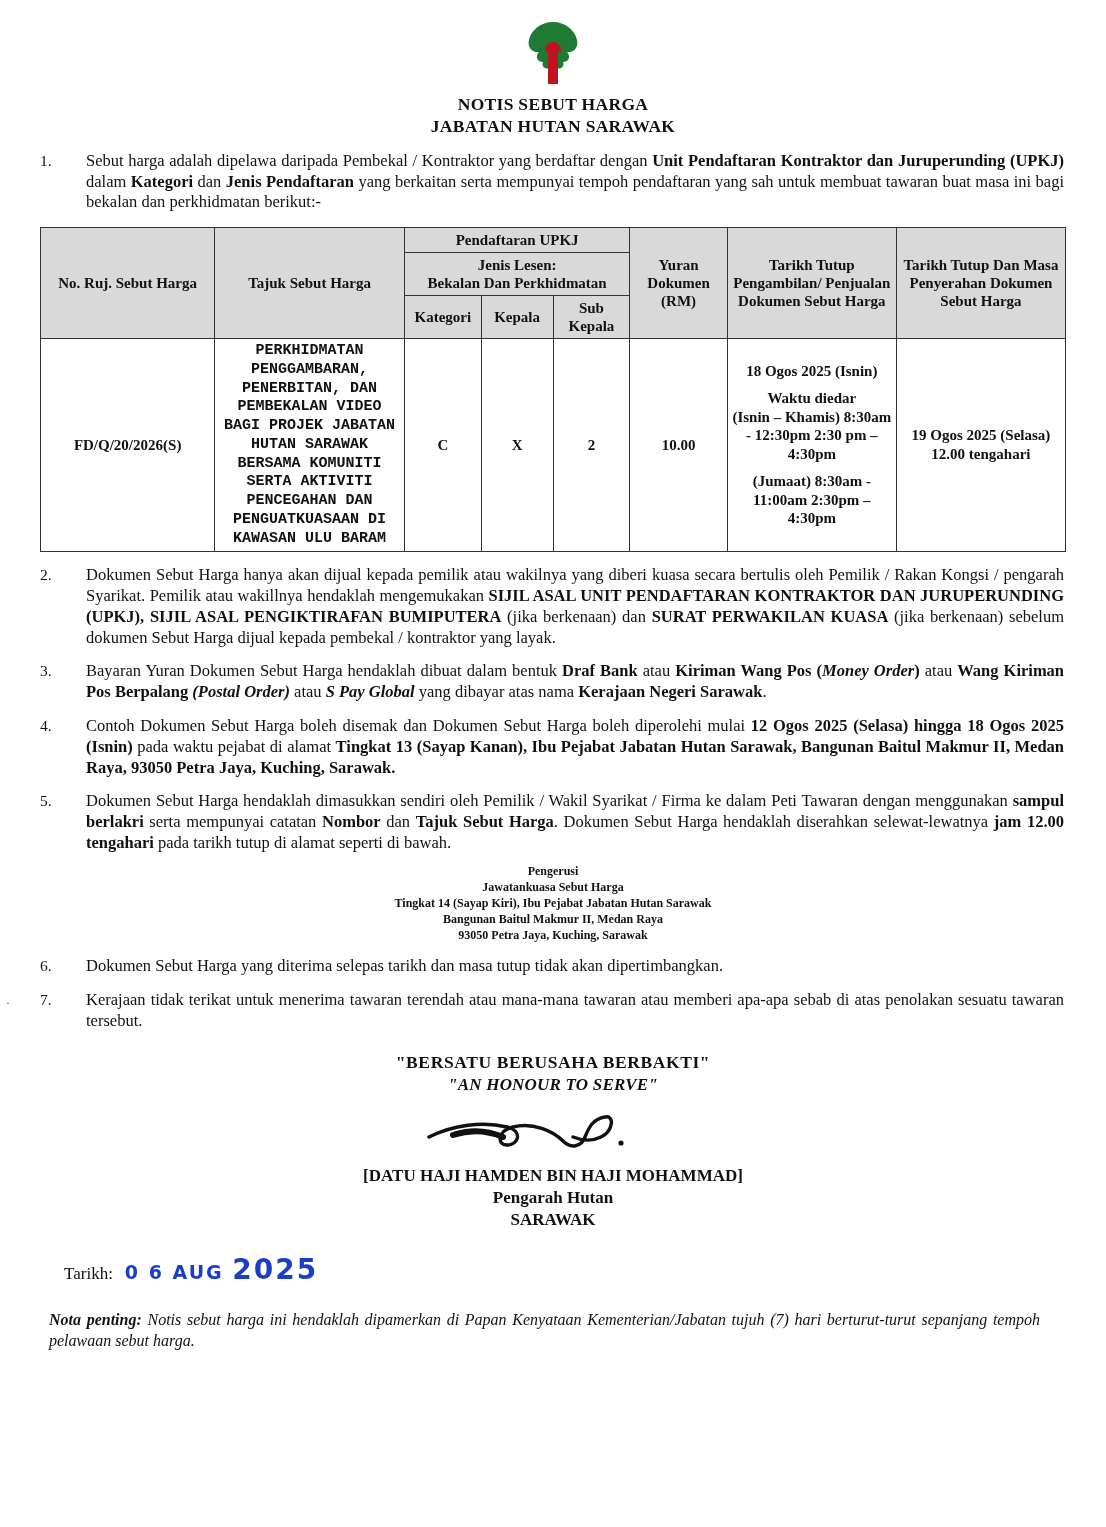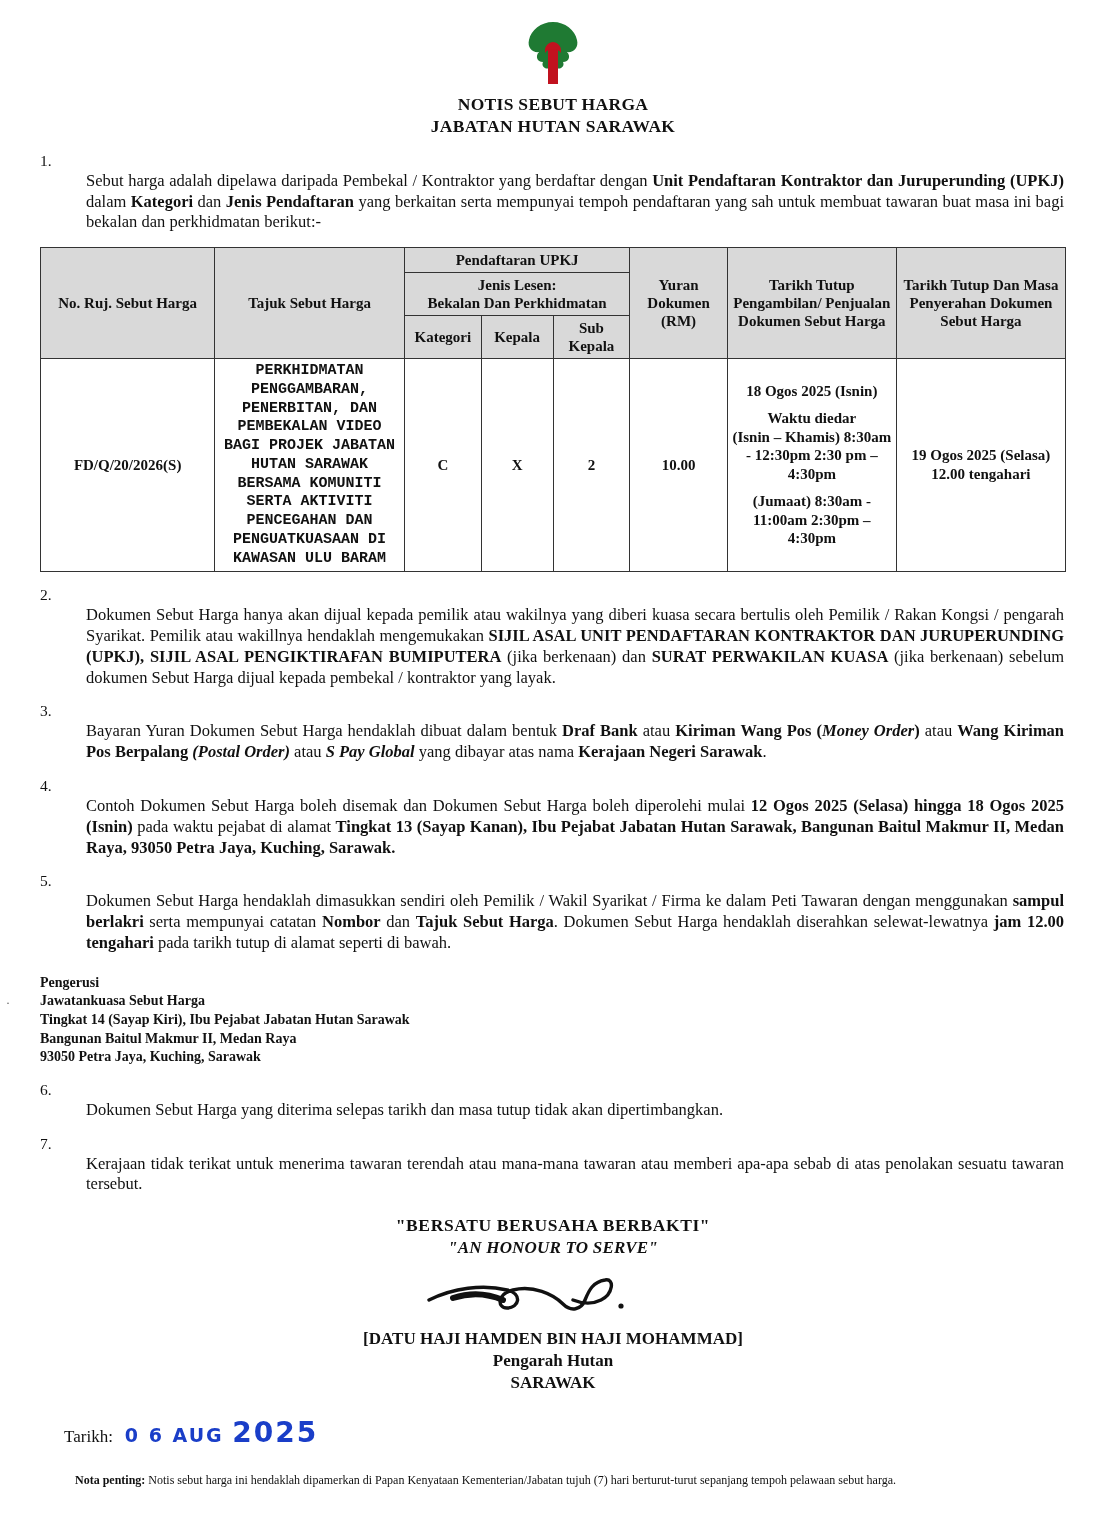--- a/index.html
+++ b/index.html
@@ -55,21 +55,20 @@
     width: 46px;
     flex: 0 0 46px;
     text-align: left;
     padding-left: 0px;
     font-size: 15.5px;
   }
   .clause .body {
     flex: 1 1 auto;
     text-align: justify;
     padding-right: 2px;
-    margin-top: 20px;
   }
   .b { font-weight: bold; }
   .bi { font-weight: bold; font-style: italic; }
 
   
   table.main {
     border-collapse: collapse;
     width: 100%;
     margin-top: 14px;
     table-layout: fixed;
@@ -104,24 +103,25 @@
     padding: 6px 4px;
   }
   td.close-cell {
     font-size: 15.5px;
     line-height: 1.45;
   }
   .gap { height: 8px; }
 
   
   .addr {
-    font-weight: bold;
-    font-size: 14px;
+    text-align: center;
+    font-weight: bold;
+    font-size: 12px;
     line-height: 1.33;
-    margin-top: 20px;
+    margin-top: 10px;
   }
 
   
   .motto {
     text-align: center;
     margin-top: 20px;
     font-weight: bold;
     font-size: 17.5px;
     letter-spacing: 0.6px;
   }
@@ -160,23 +160,24 @@
     font-family: "DejaVu Sans", sans-serif;
     font-weight: bold;
     font-size: 19px;
     letter-spacing: 2px;
   }
   .date-stamp .yr { font-size: 28px; }
 
   
   .note {
     margin-top: 24px;
-    margin-left: 35px;
+    margin-left: 9px;
     margin-right: 26px;
-    font-size: 12px;
+    font-size: 16px;
+    font-style: italic;
     line-height: 1.3;
     text-align: justify;
   }
   .note b { font-weight: bold; }
 
   .tick {
     position: absolute;
     left: 6px;
     top: 996px;
     font-size: 12px;

